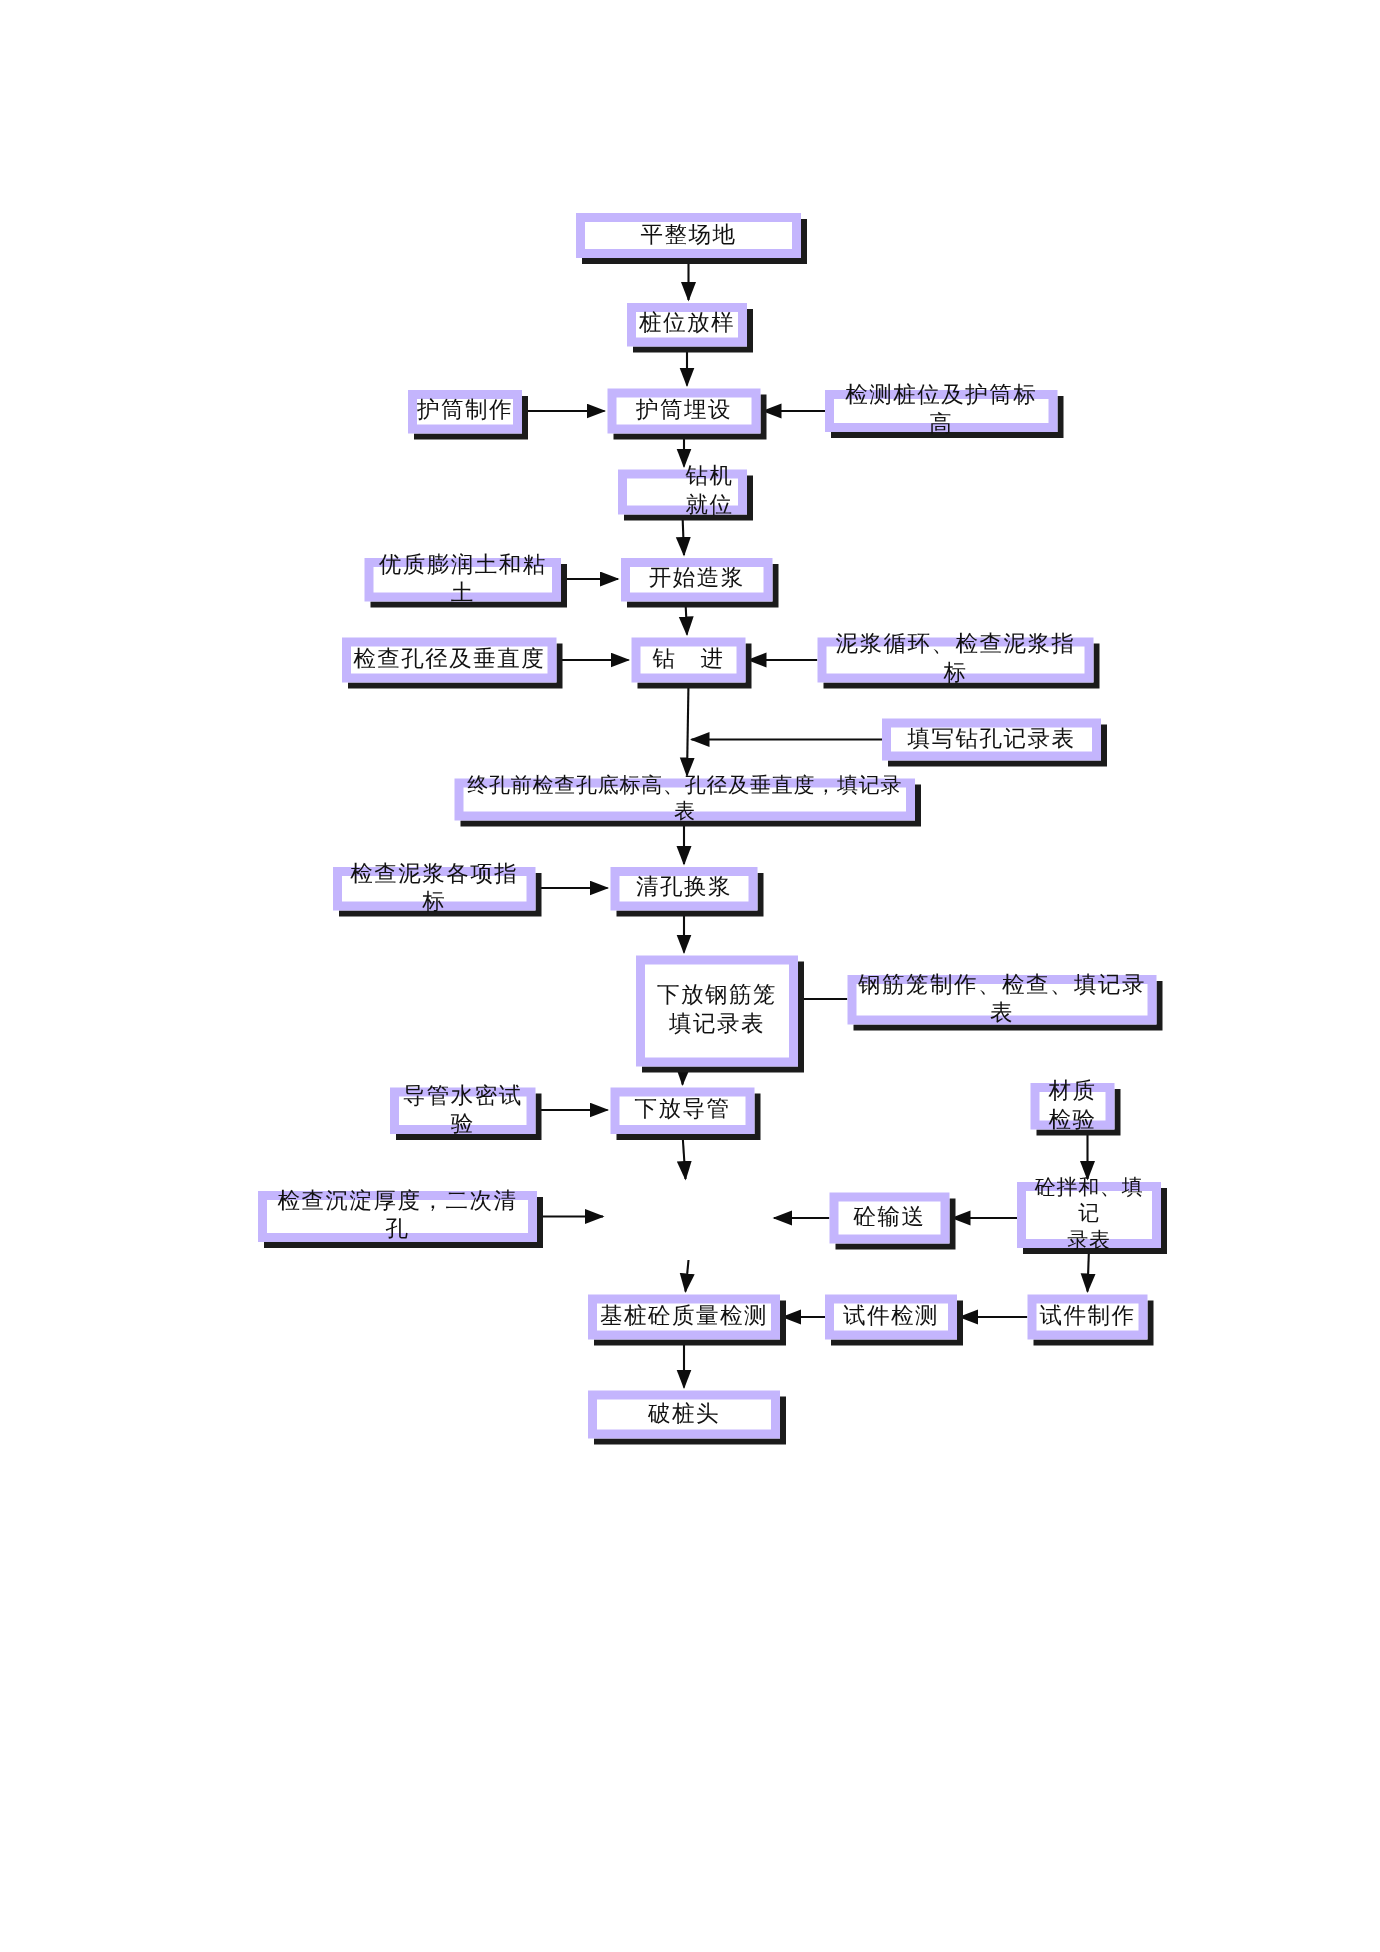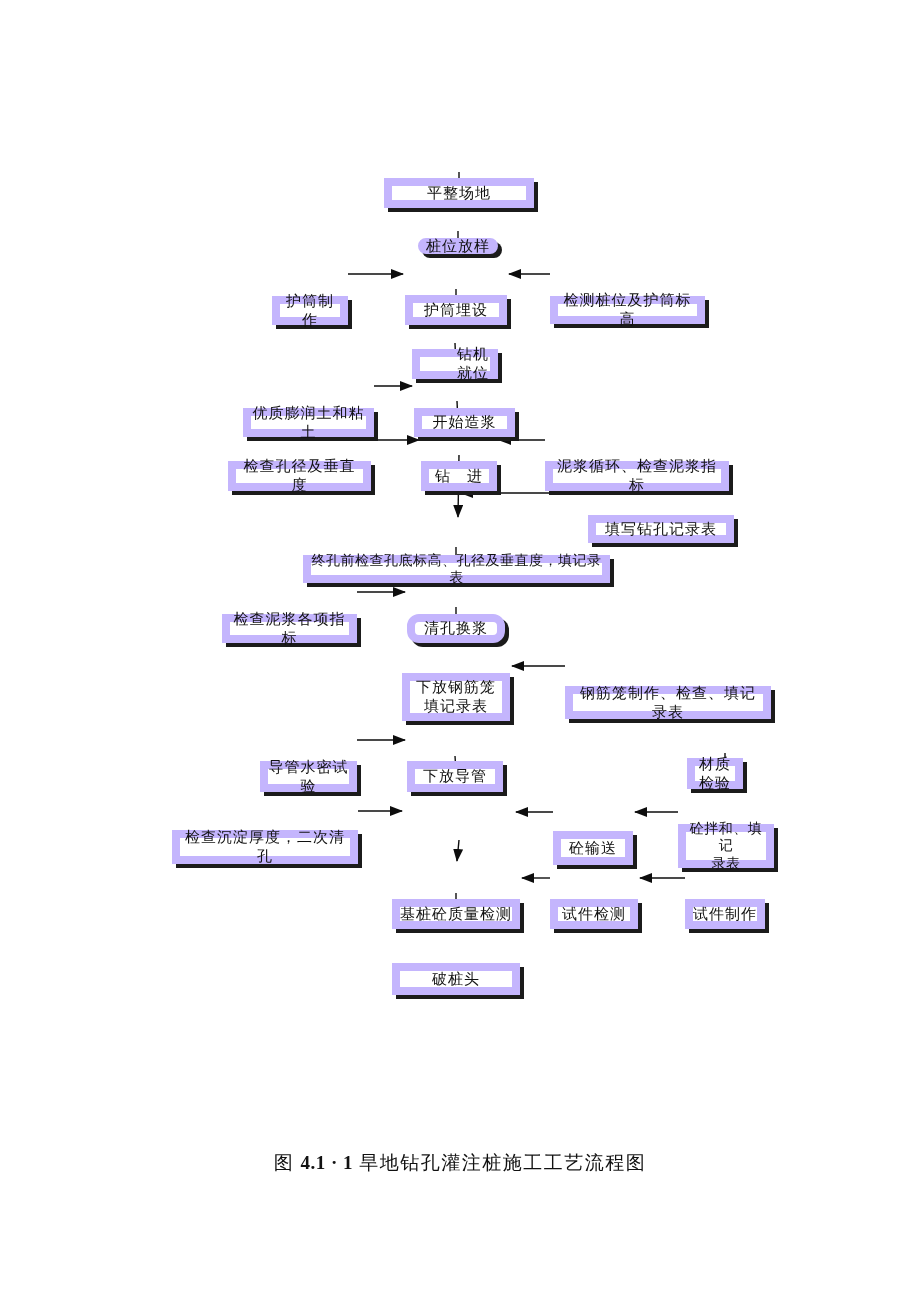--- a/index.html
+++ b/index.html
@@ -10,50 +10,49 @@
     color:#111;
     position:relative;
     overflow:hidden;
   }
   #page{position:absolute;inset:0;width:920px;height:1301px;}
   #connectors{position:absolute;left:0;top:0;width:920px;height:1000px;}
   .node{
     position:absolute;
     box-sizing:border-box;
     background:#ffffff;
-    border:8px solid #c4b5fd;
+    border:6px solid #c4b5fd;
     box-shadow:4px 4px 0 #1b1b1b;
     display:flex;
     align-items:center;
     justify-content:center;
     text-align:center;
     font-size:15px;
     line-height:1.25;
     white-space:pre-line;
     letter-spacing:1px;
-    margin-top:36px;
   }
   .node.sm{font-size:14px;letter-spacing:0.5px;}
   
   #n-level-site        {left:384px;top:142px;width:150px;height:30px;}
-  #n-pile-layout       {left:418px;top:202px;width:80px; height:14px;border-radius:10px;}
+  #n-pile-layout       {left:418px;top:202px;width:80px; height:29px;}
   #n-casing-fab        {left:272px;top:260px;width:76px; height:29px;}
   #n-casing-embed      {left:405px;top:259px;width:102px;height:30px;}
   #n-check-pile-casing {left:550px;top:260px;width:155px;height:28px;}
   #n-rig-position      {left:412px;top:313px;width:86px; height:30px;padding-left:36px;}
   #n-bentonite         {left:243px;top:372px;width:131px;height:29px;}
   #n-slurry-start      {left:414px;top:372px;width:101px; height:29px;}
   #n-check-diameter    {left:228px;top:425px;width:143px;height:30px;}
   #n-drilling          {left:421px;top:425px;width:76px; height:30px;}
   #n-slurry-circ       {left:545px;top:425px;width:184px;height:30px;}
   #n-drill-record      {left:588px;top:479px;width:146px;height:28px;}
   #n-final-check       {left:303px;top:519px;width:307px;height:28px;}
   #n-check-slurry      {left:222px;top:578px;width:135px;height:29px;}
-  #n-hole-clean        {left:407px;top:578px;width:98px; height:29px;border-radius:12px;}
-  #n-rebar-cage        {left:402px;top:637px;width:108px;height:48px;}
+  #n-hole-clean        {left:407px;top:578px;width:98px; height:29px;}
+  #n-rebar-cage        {left:424px;top:637px;width:108px;height:74px;}
   #n-cage-fab          {left:565px;top:650px;width:206px;height:33px;}
   #n-pipe-test         {left:260px;top:725px;width:97px; height:31px;font-family:Liberation Serif, serif;}
   #n-pipe-lower        {left:407px;top:725px;width:96px; height:31px;}
   #n-material-test     {left:687px;top:722px;width:56px; height:31px;}
   #n-check-sediment    {left:172px;top:794px;width:186px;height:34px;}
   #n-pour-concrete     {left:404px;top:788px;width:110px;height:52px;}
   #n-concrete-trans    {left:553px;top:795px;width:80px; height:34px;}
   #n-concrete-mix      {left:678px;top:788px;width:96px; height:44px;}
   #n-pile-quality      {left:392px;top:863px;width:128px;height:30px;}
   #n-specimen-test     {left:550px;top:863px;width:88px; height:30px;}
@@ -134,19 +133,14 @@
   <div class="node" id="n-material-test">材质检验</div>
   <div class="node" id="n-check-sediment">检查沉淀厚度，二次清孔</div>
   <div class="node" id="n-concrete-trans">砼输送</div>
   <div class="node sm" id="n-concrete-mix">砼拌和、填记
 录表</div>
   <div class="node" id="n-pile-quality">基桩砼质量检测</div>
   <div class="node" id="n-specimen-test">试件检测</div>
   <div class="node" id="n-specimen-fab">试件制作</div>
   <div class="node" id="n-break-head">破桩头</div>
 
-  <div id="caption">
-    <span>图</span>
-    <b>4.1 · 1</b>
-    <span>旱地钻孔灌注桩施工工艺流程图</span>
-  </div>
 
 </div>
 
 </body></html>

